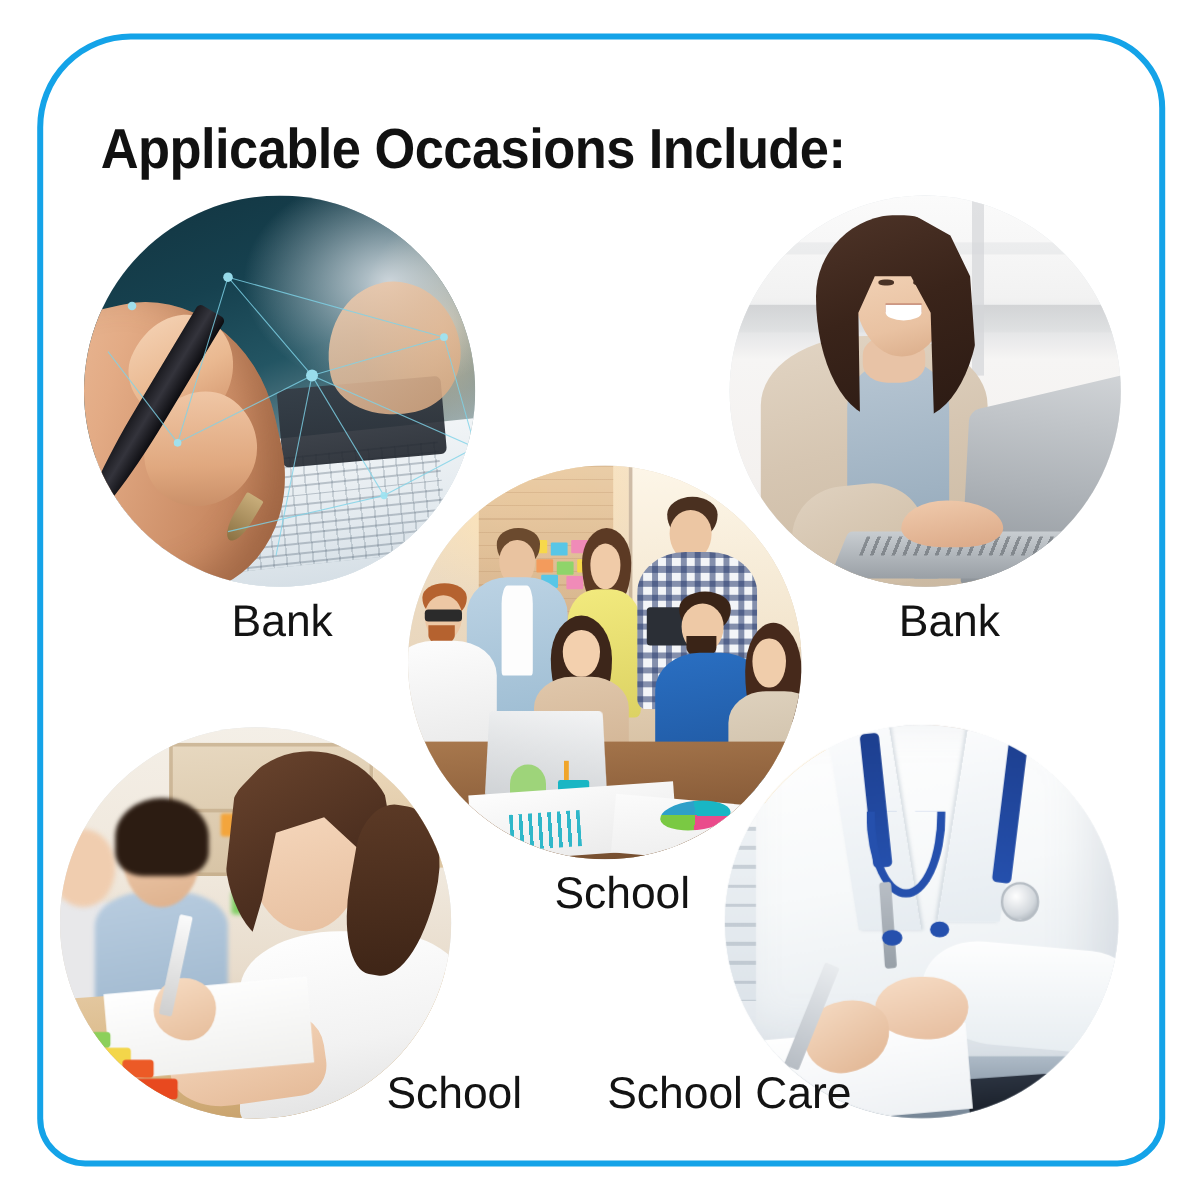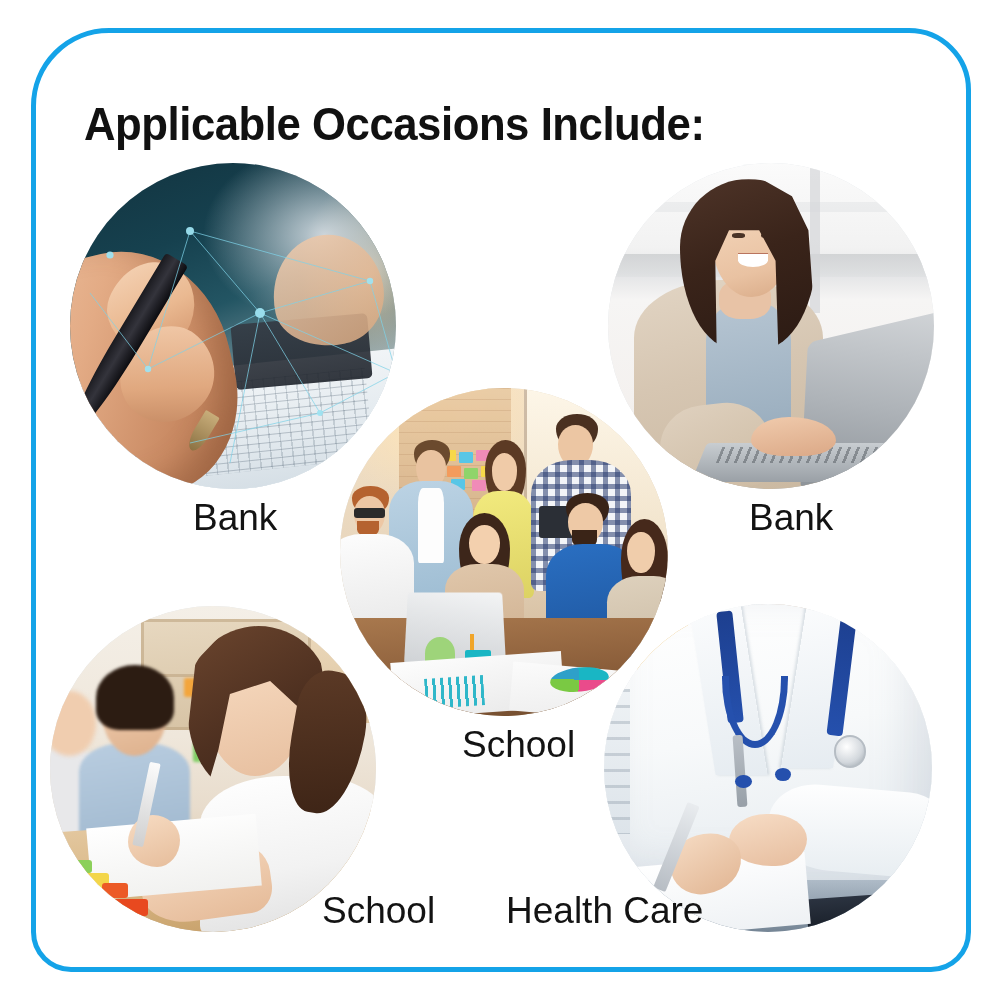--- a/index.html
+++ b/index.html
@@ -763,16 +763,16 @@
         <div class="hc-earpiece a"></div>
         <div class="hc-earpiece b"></div>
         <div class="hc-chest"></div>
         <div class="hc-arm"></div>
         <div class="hc-paper"></div>
         <div class="hc-hand"></div>
         <div class="hc-hand2"></div>
         <div class="hc-pen"></div>
       </div>
     </div>
-    <div class="caption">Health Care</div>
+    <div class="caption">School Care</div>
   </div>
 
 </div>
 
 </body></html>

